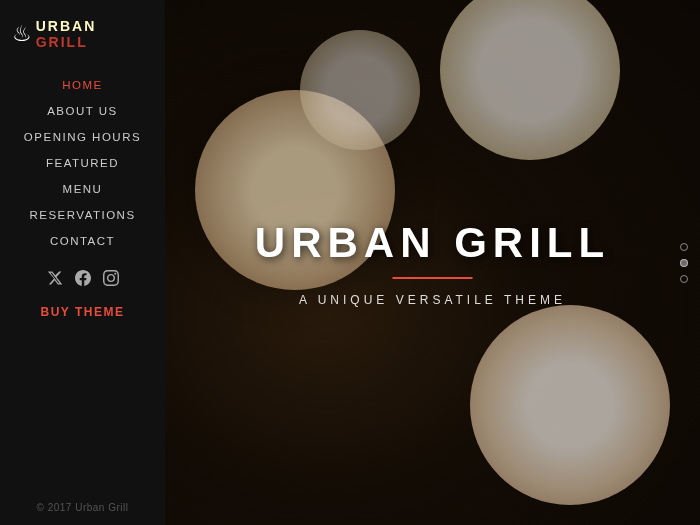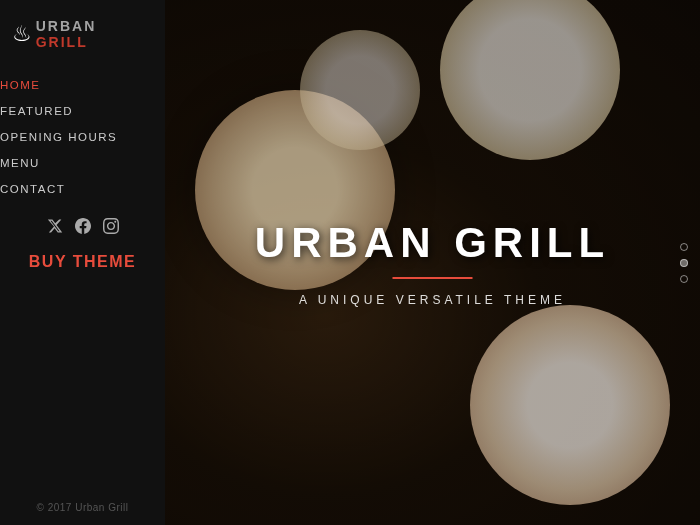--- a/index.html
+++ b/index.html
@@ -35,34 +35,34 @@
 
     .logo-text {
       font-size: 14px;
       font-weight: bold;
       letter-spacing: 2px;
       color: #fff;
       text-transform: uppercase;
     }
 
     .logo-text span {
-      color: #a3a3a3;
+      color: #fef9c3;
     }
 
     nav {
       width: 100%;
       display: flex;
       flex-direction: column;
       align-items: center;
     }
 
     nav a {
       display: block;
       width: 100%;
-      text-align: left;
+      text-align: center;
       padding: 7px 0;
       color: #ccc;
       text-decoration: none;
       font-size: 11.5px;
       letter-spacing: 1.5px;
       text-transform: uppercase;
       font-weight: 500;
       transition: color 0.2s;
     }
 
@@ -80,21 +80,21 @@
     .social-icon {
       color: #aaa;
       font-size: 15px;
       cursor: pointer;
       text-decoration: none;
     }
 
     .buy-theme {
       color: #e74c3c;
       text-decoration: none;
-      font-size: 16px;
+      font-size: 12px;
       letter-spacing: 1.5px;
       text-transform: uppercase;
       font-weight: bold;
       margin-bottom: 0;
     }
 
     .footer-copy {
       position: absolute;
       bottom: 12px;
       font-size: 10px;
@@ -234,23 +234,25 @@
   <div class="logo">
     <span class="logo-icon">♨</span>
     <span class="logo-text">
       <span>URBAN</span>
       <span style="color:#c0392b;text-align:right;">GRILL</span>
     </span>
   </div>
 
   <nav>
     <a href="#" class="active">HOME</a>
+    <a href="#">ABOUT US</a>
+    <a href="#">OPENING HOURS</a>
     <a href="#">FEATURED</a>
-    <a href="#">OPENING HOURS</a>
     <a href="#">MENU</a>
+    <a href="#">RESERVATIONS</a>
     <a href="#">CONTACT</a>
   </nav>
 
   <div class="social-links">
     <a href="#" class="social-icon">
       <svg width="16" height="16" viewBox="0 0 24 24" fill="#aaa">
           <path d="M18.244 2.25h3.308l-7.227 8.26 8.502 11.24H16.17l-4.714-6.231-5.401 6.231H2.748l7.73-8.835L1.254 2.25H8.08l4.258 5.632 5.906-5.632zm-1.161 17.52h1.833L7.084 4.126H5.117z"></path>
         </svg>
     </a>
     <a href="#" class="social-icon">

